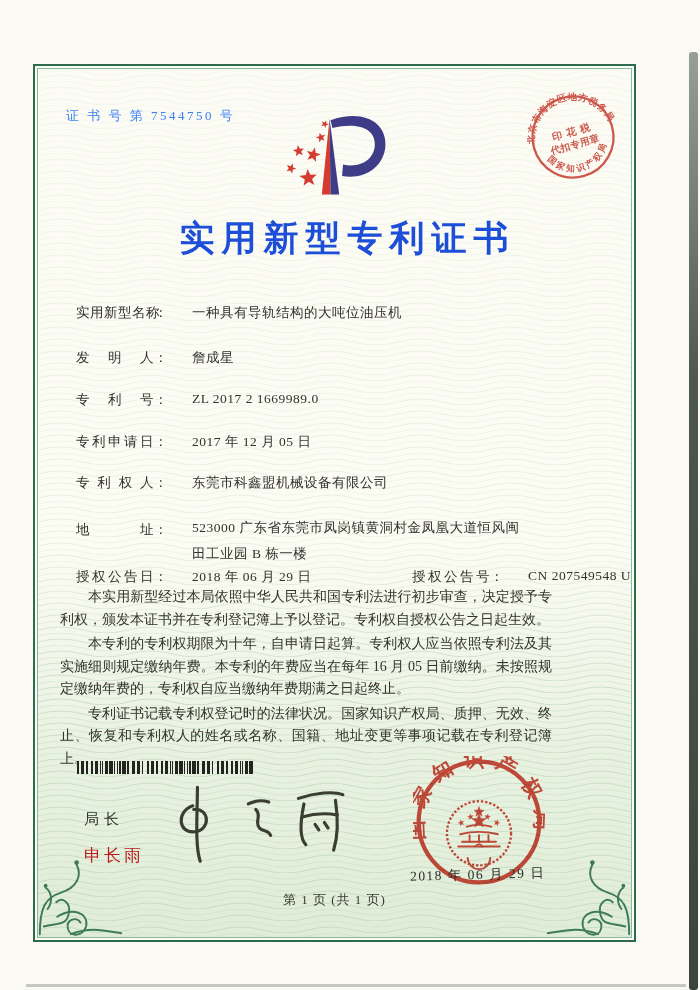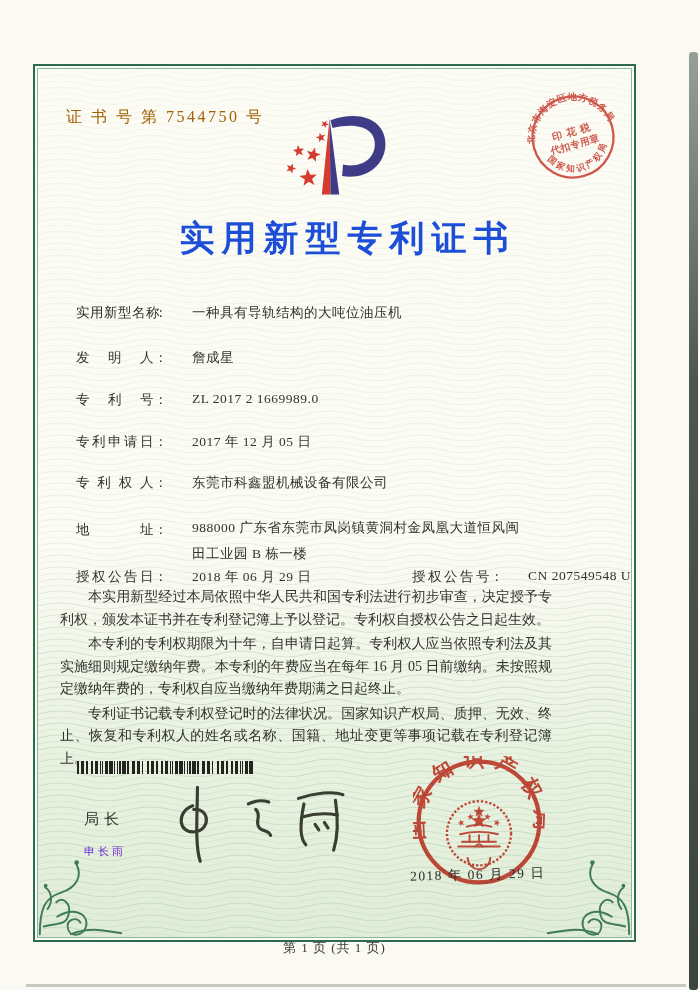--- a/index.html
+++ b/index.html
@@ -12,46 +12,46 @@
   
   .edge-right{position:absolute;top:52px;right:2px;width:9px;height:938px;
     background:linear-gradient(180deg,#97a097,#4d574f 35%,#3a453d);border-radius:3px;}
   .edge-bottom{position:absolute;left:26px;right:14px;bottom:3px;height:3px;background:#c6c9bf;}
   
   .frame{position:absolute;left:33px;top:64px;width:599px;height:874px;
     border:2px solid #2e6b4e;background:#fcfbf4;}
   .frame-inner{position:absolute;inset:2px;border:1px solid #8ab89d;overflow:visible;}
   .bgwaves{position:absolute;inset:0;width:100%;height:100%;}
   
-  .certno{position:absolute;left:28px;top:38px;font-size:16px;letter-spacing:2.5px;color:#a16207;}
+  .certno{position:absolute;left:28px;top:38px;font-size:13px;letter-spacing:2.5px;color:#3b82f6;}
   .logo{position:absolute;left:248px;top:30px;width:116px;height:106px;}
   .taxstamp{position:absolute;left:489px;top:22px;width:92px;height:92px;}
   .title{position:absolute;top:146px;left:0;right:0;text-align:center;
     transform:translateX(13px);font-size:35px;font-weight:600;letter-spacing:7px;color:#1d4ed8;}
   .frow{position:absolute;left:38px;display:flex;align-items:flex-start;
     font-size:13.5px;letter-spacing:.5px;color:#33332c;}
   .flabel{display:inline-block;width:78px;text-align:justify;text-align-last:justify;white-space:nowrap;}
   .colon{margin-right:4px;}
   .fvalue{margin-left:20px;}
   .addr .fvalue{max-width:336px;line-height:26px;margin-top:-6px;}
   .grant2{position:absolute;left:336px;top:0;display:flex;}
   .paras{position:absolute;left:22px;top:517px;width:492px;
     font-size:14px;line-height:22.5px;text-align:justify;color:#33332c;}
   .paras p{margin:0 0 2px 0;text-indent:2em;}
   .barcode{position:absolute;left:39px;top:692px;width:176px;height:13px;
     background:
       repeating-linear-gradient(90deg,#23231f 0 2px,transparent 2px 4px,#23231f 4px 7px,transparent 7px 9px,#23231f 9px 10px,transparent 10px 14px),
       repeating-linear-gradient(90deg,#23231f 0 1px,transparent 1px 5px);}
   .signer-title{position:absolute;left:46px;top:741px;font-size:15px;letter-spacing:5px;color:#2f322a;}
-  .signer-name{position:absolute;left:46px;top:775px;font-size:11px;letter-spacing:3px;color:#6d28d9;}
+  .signer-name{position:absolute;left:46px;top:775px;font-size:17px;letter-spacing:3px;color:#b91c1c;}
   .signature{position:absolute;left:124px;top:709px;width:195px;height:88px;}
   .seal{position:absolute;left:375px;top:687px;width:132px;height:132px;mix-blend-mode:multiply;}
   .sealdate{position:absolute;left:372px;top:797px;font-size:13.5px;letter-spacing:1.5px;
     color:#2c2c26;transform:rotate(-1.5deg);}
-  .footer{position:absolute;left:0;right:0;top:870px;text-align:center;font-size:13px;letter-spacing:1px;color:#3a3a32;}
+  .footer{position:absolute;left:0;right:0;top:822px;text-align:center;font-size:13px;letter-spacing:1px;color:#3a3a32;}
   .orn{position:absolute;width:92px;height:92px;}
   .orn-bl{left:-4px;bottom:-4px;}
   .orn-br{right:-4px;bottom:-4px;transform:scale(-1,1);}
 </style>
 </head>
 <body>
 
 <div class="edge-right"></div>
 <div class="edge-bottom"></div>
 
@@ -166,21 +166,21 @@
     <span class="fvalue">2017 年 12 月 05 日</span>
   </div>
   <div class="frow" style="top:405px">
     <span class="flabel">专利权人</span>
         <span class="colon">：</span>
     <span class="fvalue">东莞市科鑫盟机械设备有限公司</span>
   </div>
   <div class="frow addr" style="top:452px">
     <span class="flabel">地址</span>
         <span class="colon">：</span>
-    <span class="fvalue">988000 广东省东莞市凤岗镇黄洞村金凤凰大道恒风闽田工业园 B 栋一楼</span>
+    <span class="fvalue">523000 广东省东莞市凤岗镇黄洞村金凤凰大道恒风闽田工业园 B 栋一楼</span>
   </div>
   <div class="frow" style="top:499px;right:0">
     <span class="flabel">授权公告日</span>
         <span class="colon">：</span>
     <span class="fvalue">2018 年 06 月 29 日</span>
     <span class="grant2">
       <span class="flabel">授权公告号</span>
           <span class="colon">：</span>
       <span class="fvalue">CN 207549548 U</span>
     </span>

